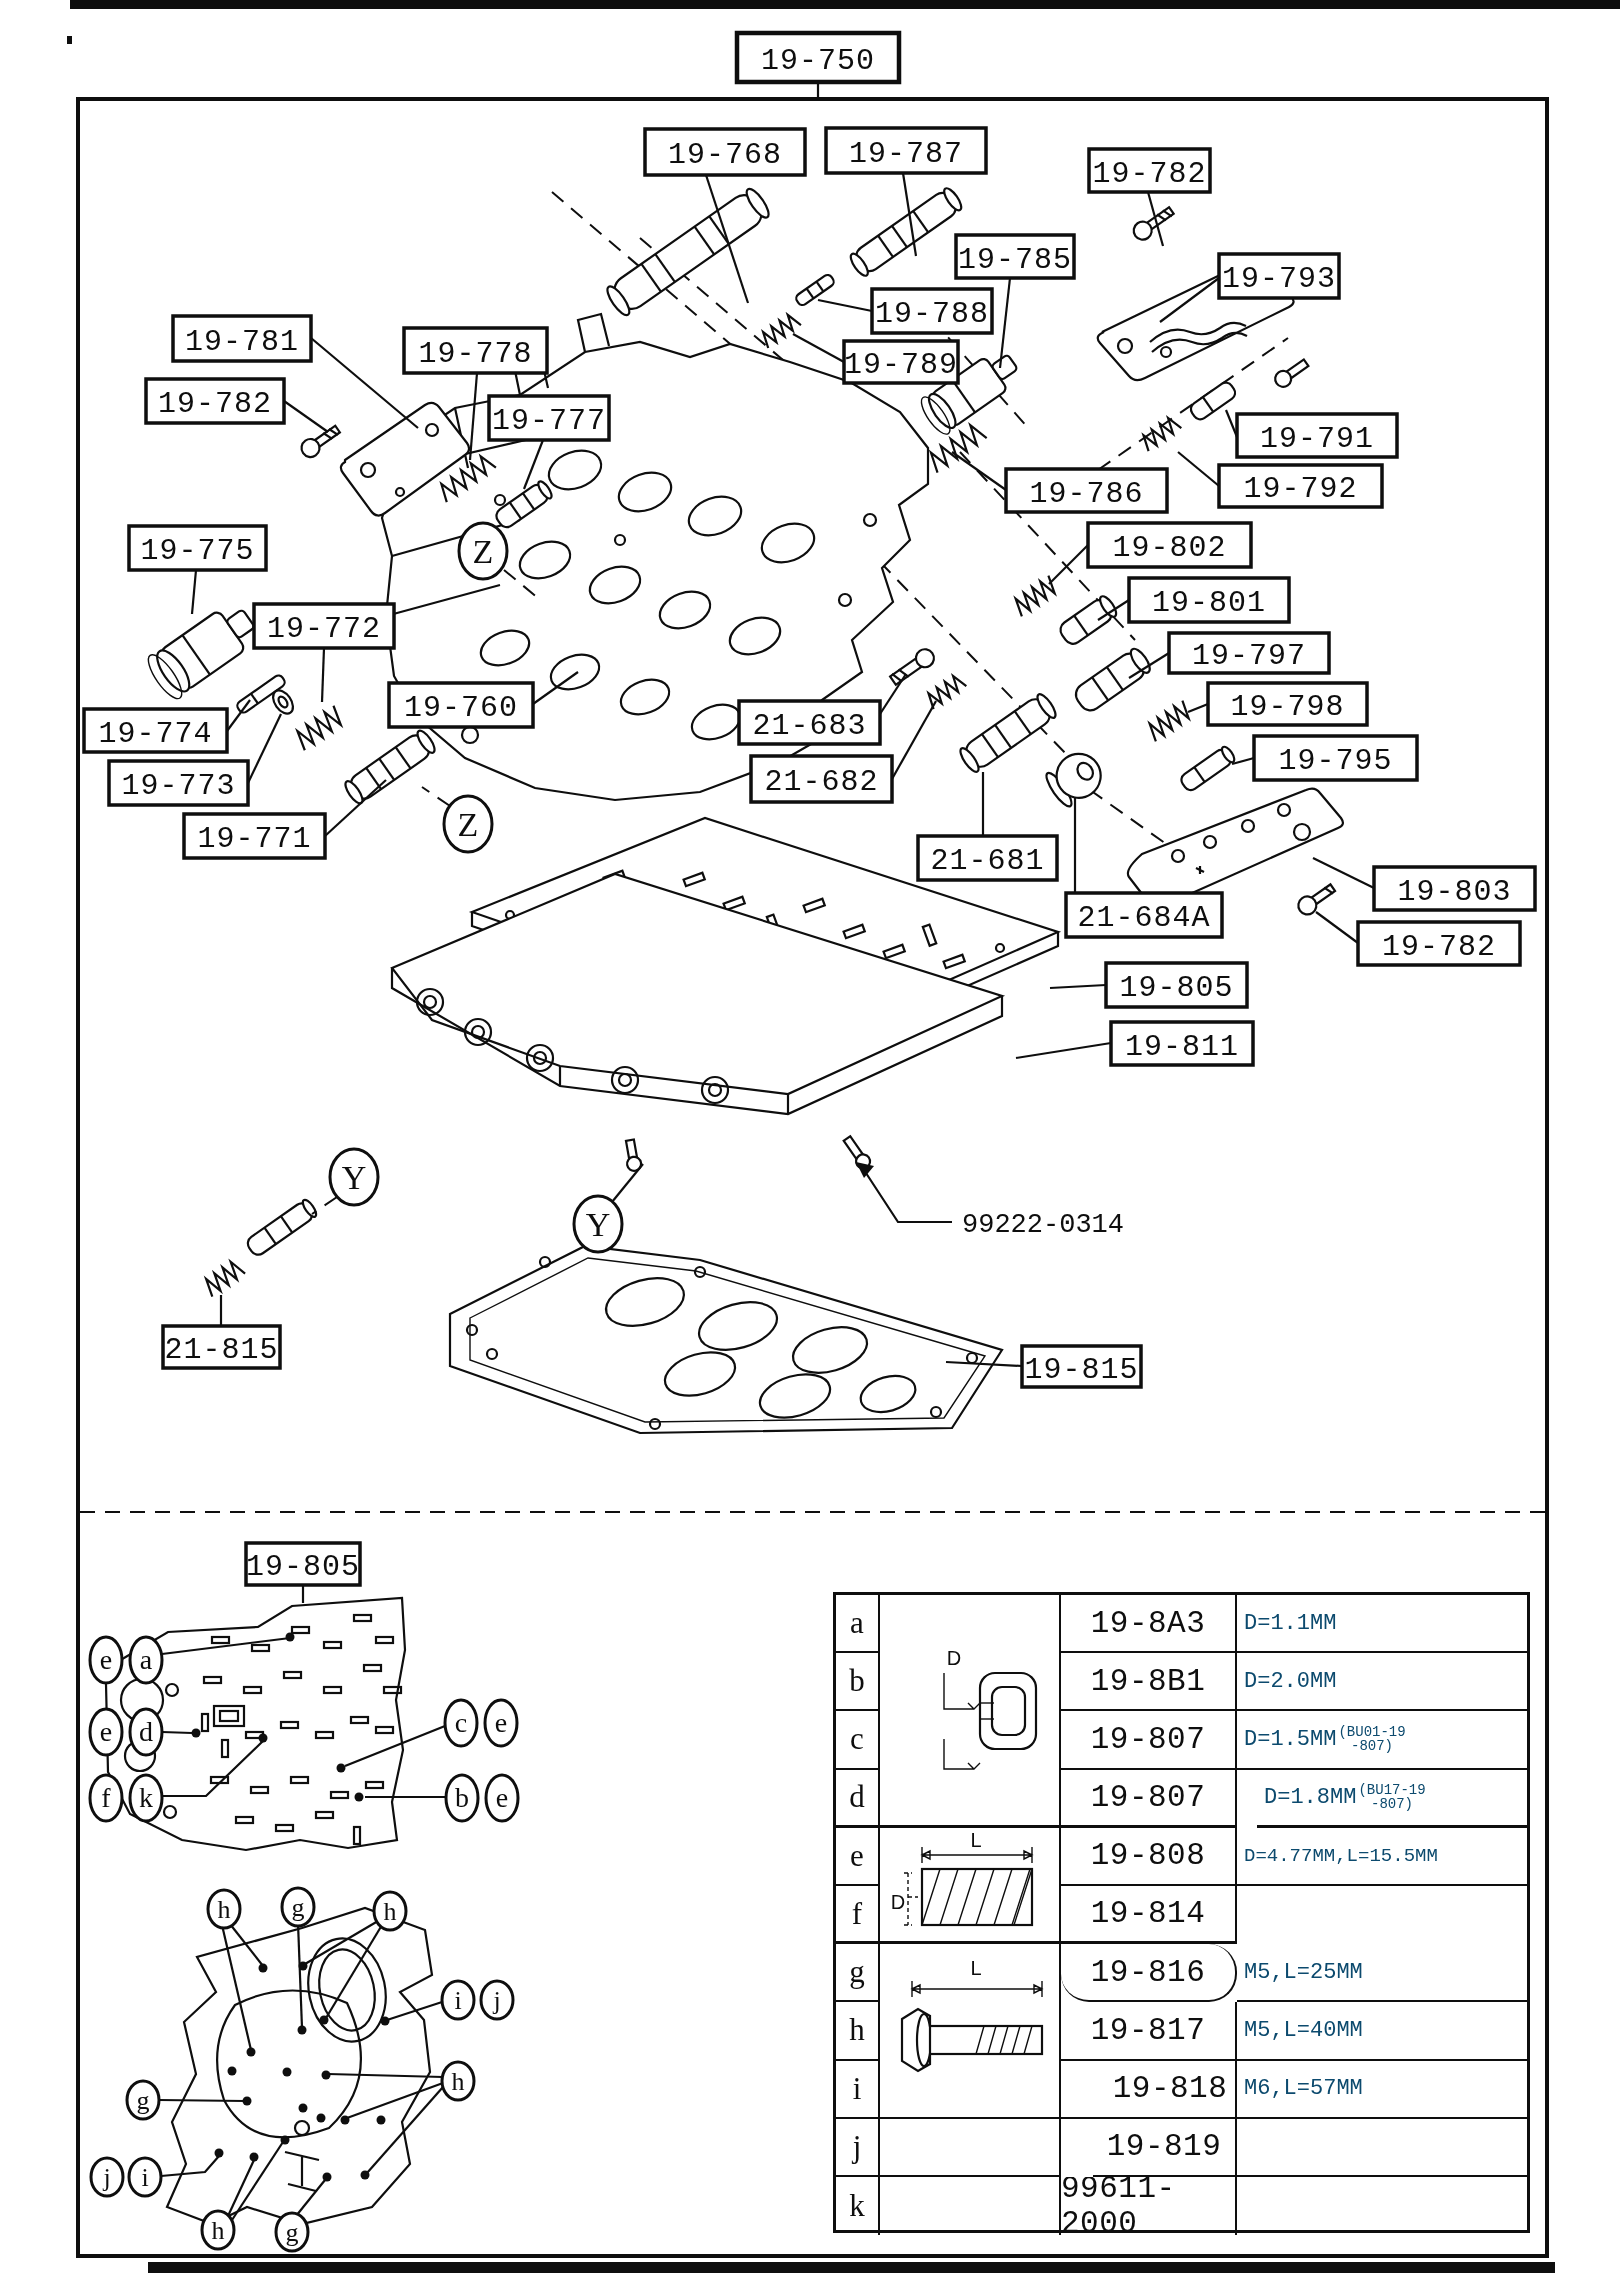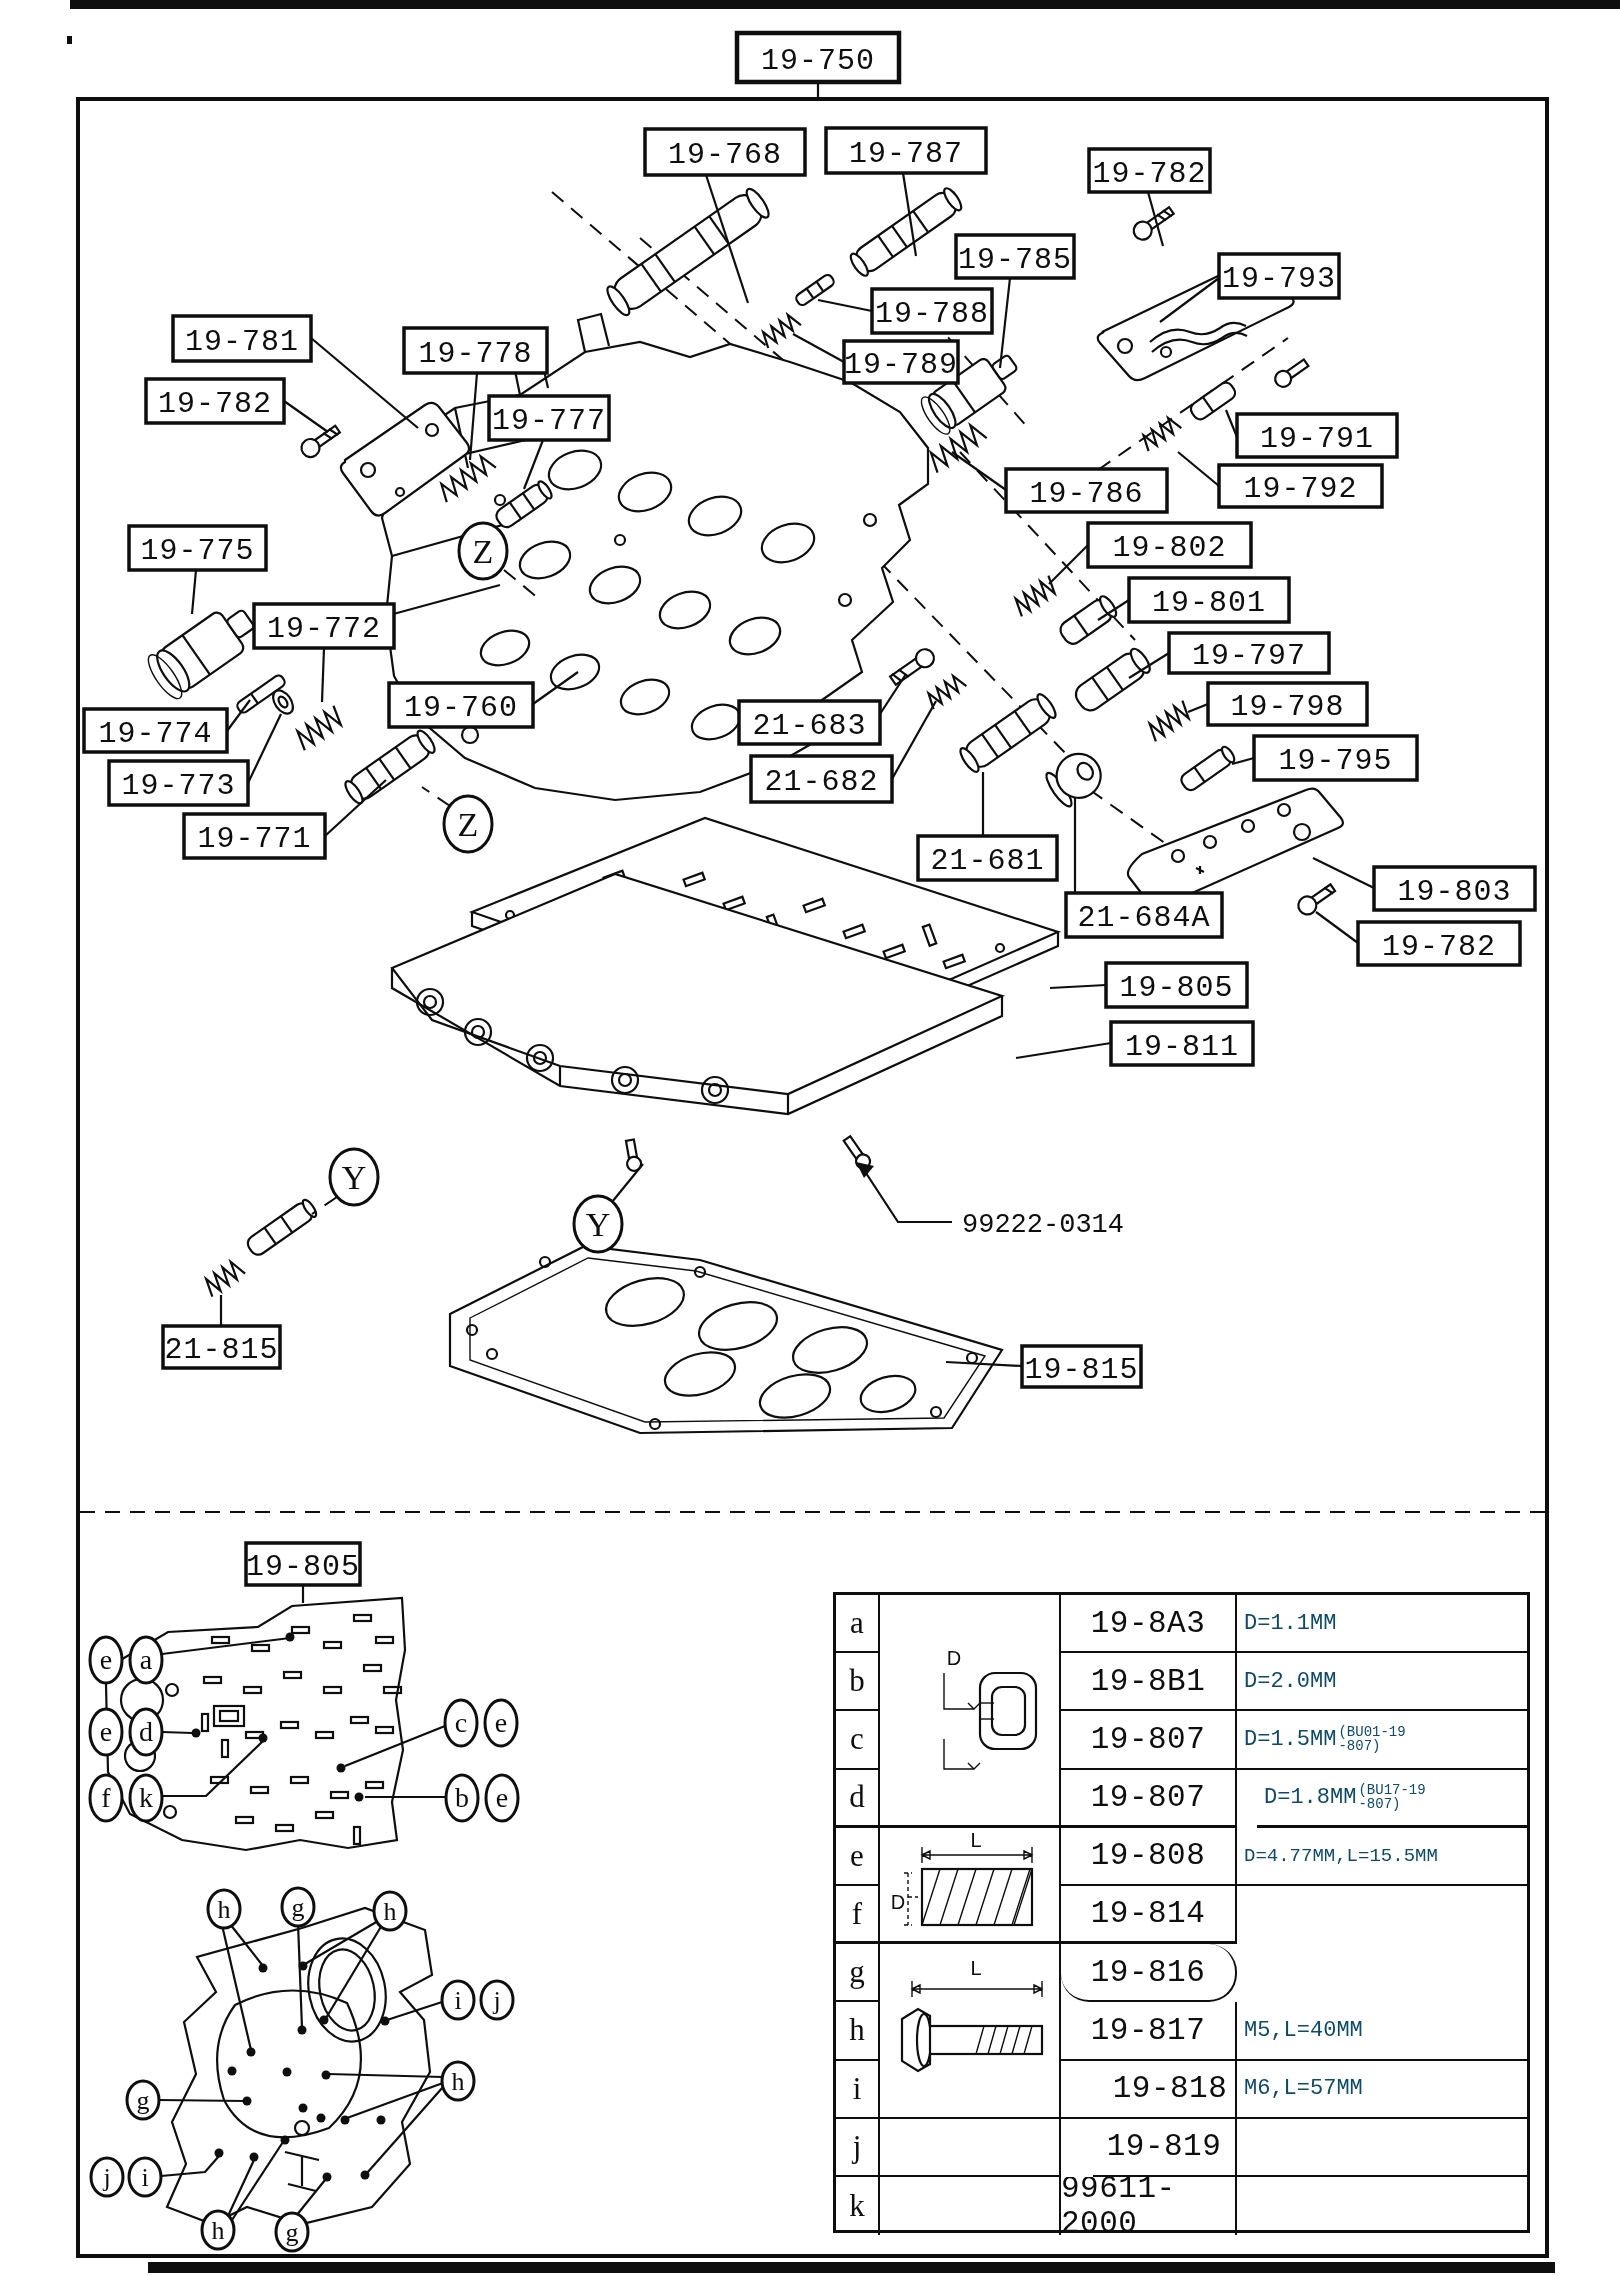--- a/index.html
+++ b/index.html
@@ -27,21 +27,21 @@
           grid-template-columns:44px 181px 176px 1fr;grid-auto-rows:58.2px;background:#fff;}
   .tc{border-right:2px solid #0e0e0e;border-bottom:2px solid #0e0e0e;box-sizing:border-box;
       display:flex;align-items:center;justify-content:center;overflow:hidden;}
   .tc.lc{border-right:none;}
   .tc.lr{border-bottom:none;}
   .tc.hb{border-bottom-width:3px;}
   .tc.key{font-family:"Liberation Serif","DejaVu Serif",serif;font-size:31px;color:#0e0e0e;}
   .tc.part{font-size:31px;letter-spacing:0.5px;color:#0e0e0e;}
   .tc.spec{justify-content:flex-start;padding-left:7px;font-size:22px;color:#0c4a6e;white-space:nowrap;}
   .tc.spec.small{font-size:19px;}
-  .spec-sup{display:inline-block;font-size:14px;line-height:14px;text-align:left;
+  .spec-sup{display:inline-block;font-size:14px;line-height:14px;text-align:center;
             vertical-align:10px;margin-left:2px;}
   .tdiag{position:absolute;pointer-events:none;}
   .dim{font-family:"Liberation Sans","DejaVu Sans",sans-serif;font-size:20px;fill:#0e0e0e;text-anchor:middle;}
 </style>
 </head>
 <body>
 
 <div class="page">
 
 <svg width="1620" height="2276" viewBox="0 0 1620 2276" class="art">
@@ -812,20 +812,23 @@
       </div>
       <div class="tc key" style="grid-area: 5 / 1;">e</div>
       <div class="tc part" style="grid-area: 5 / 3;">19-808</div>
       <div class="tc spec lc small" style="grid-area: 5 / 4;">
         <span>D=4.77MM,L=15.5MM</span>
       </div>
       <div class="tc key hb" style="grid-area: 6 / 1;">f</div>
       <div class="tc part hb" style="grid-area: 6 / 3;">19-814</div>
       <div class="tc key" style="grid-area: 7 / 1;">g</div>
       <div class="tc part" style="grid-area: 7 / 3; border-radius: 28px;">19-816</div>
+      <div class="tc spec lc" style="grid-area: 7 / 4;">
+        <span>M5,L=25MM</span>
+      </div>
       <div class="tc key" style="grid-area: 8 / 1;">h</div>
       <div class="tc part" style="grid-area: 8 / 3;">19-817</div>
       <div class="tc spec lc" style="grid-area: 8 / 4;">
         <span>M5,L=40MM</span>
       </div>
       <div class="tc key" style="grid-area: 9 / 1;">i</div>
       <div class="tc part" style="grid-area: 9 / 3; padding-left: 44px;">19-818</div>
       <div class="tc spec lc" style="grid-area: 9 / 4;">
         <span>M6,L=57MM</span>
       </div>

